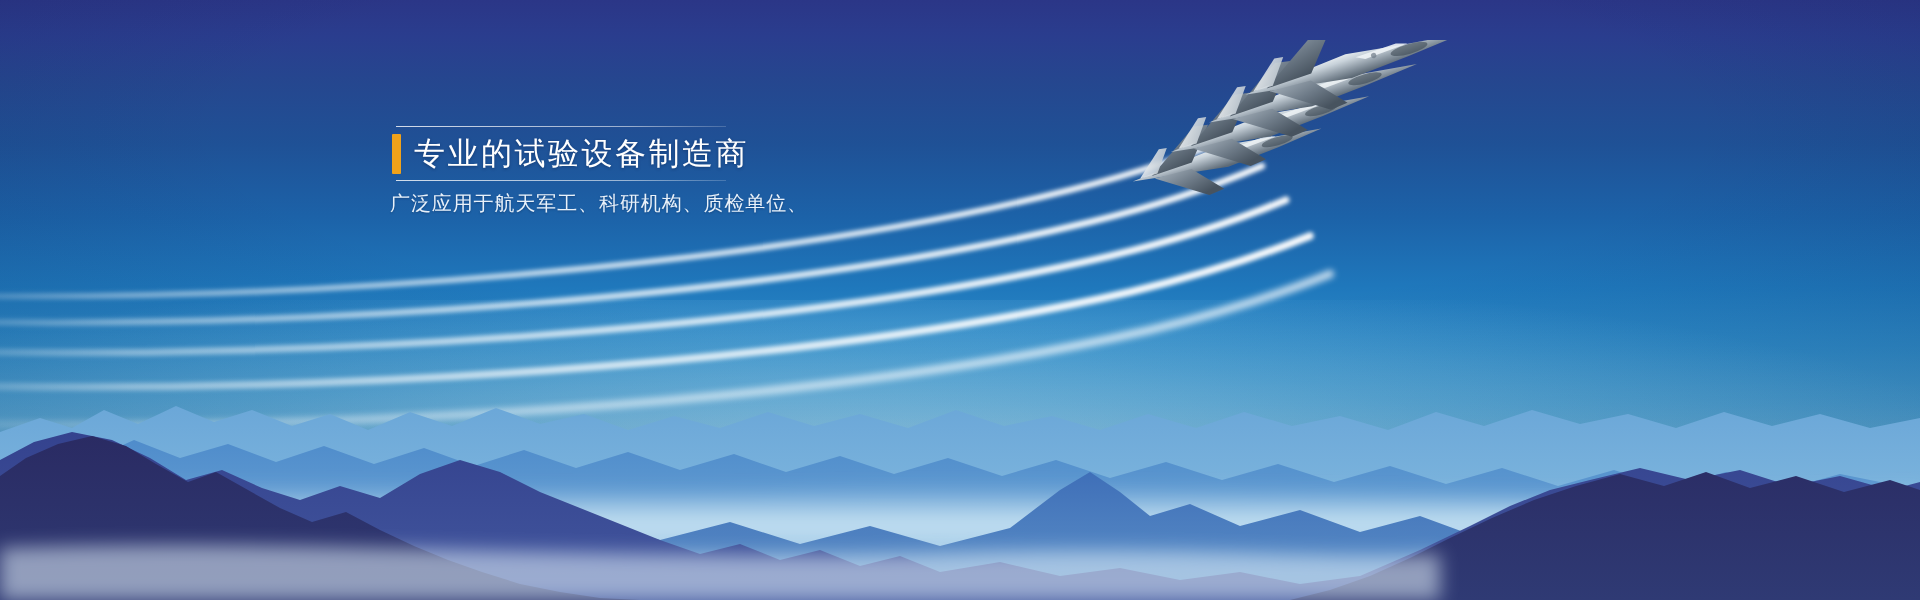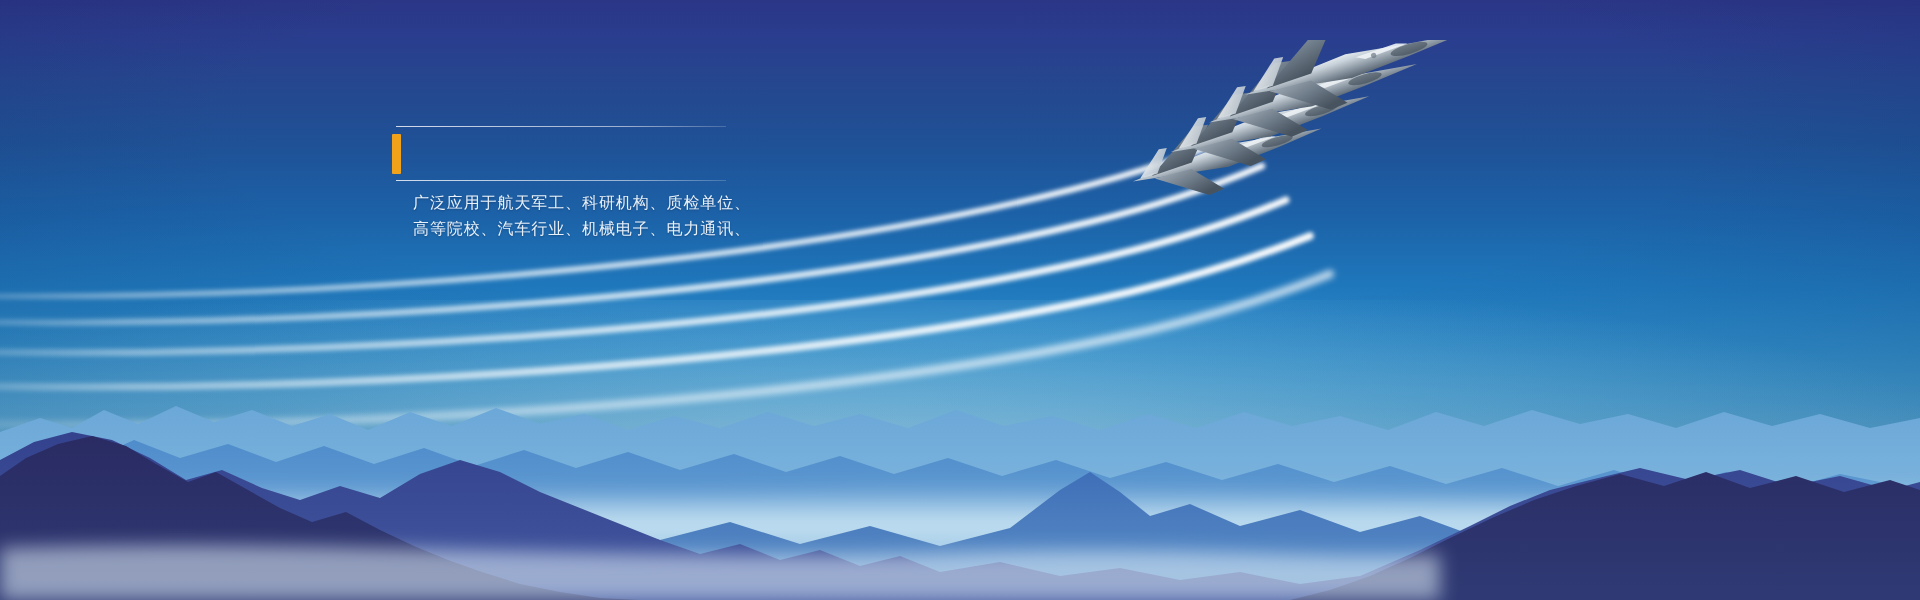--- a/index.html
+++ b/index.html
@@ -93,23 +93,23 @@
     color:#ffffff;
     font-size:31px;
     line-height:38px;
     letter-spacing:2.5px;
     font-weight:400;
     white-space:nowrap;
     text-shadow:0 1px 3px rgba(10,30,70,.45);
   }
   .sub{
     margin-top:9px;
-    margin-left:23px;
+    margin-left:0;
     color:#e8f1fa;
-    font-size:16px;
+    font-size:20px;
     line-height:26px;
     letter-spacing:.9px;
     text-shadow:0 1px 2px rgba(10,30,70,.35);
   }
   .sub div{white-space:nowrap;}
 </style>
 </head>
 <body>
 
 <div class="banner">
@@ -286,24 +286,24 @@
       </g>
     </svg>
   </div>
 
   <div class="copy">
 
     <div class="rule"></div>
 
     <div class="headline-row">
       <span class="accent-bar"></span>
+      <span class="headline">专业的试验设备制造商</span>
     </div>
 
     <div class="rule bottom"></div>
 
     <div class="sub">
       <div>广泛应用于航天军工、科研机构、质检单位、</div>
-      <div>高等院校、汽车行业、机械电子、电力通讯、</div>
     </div>
 
   </div>
 
 </div>
 
 </body></html>

